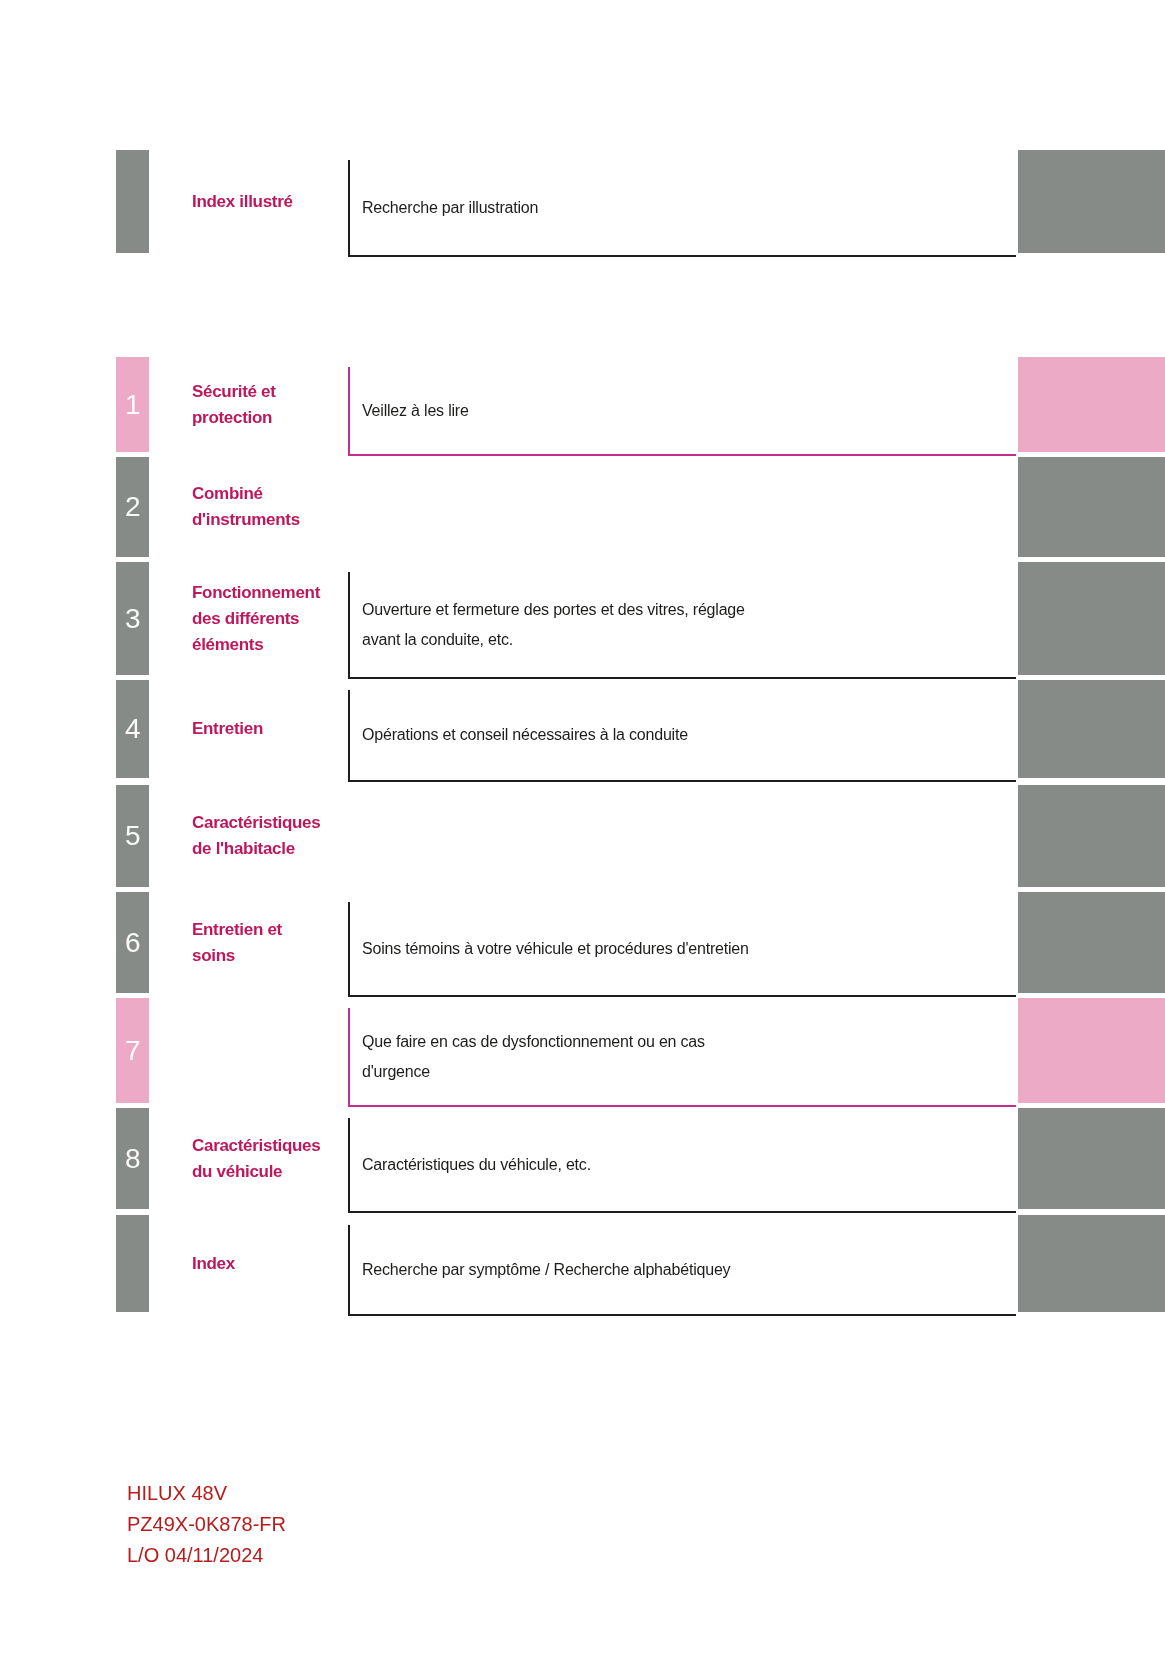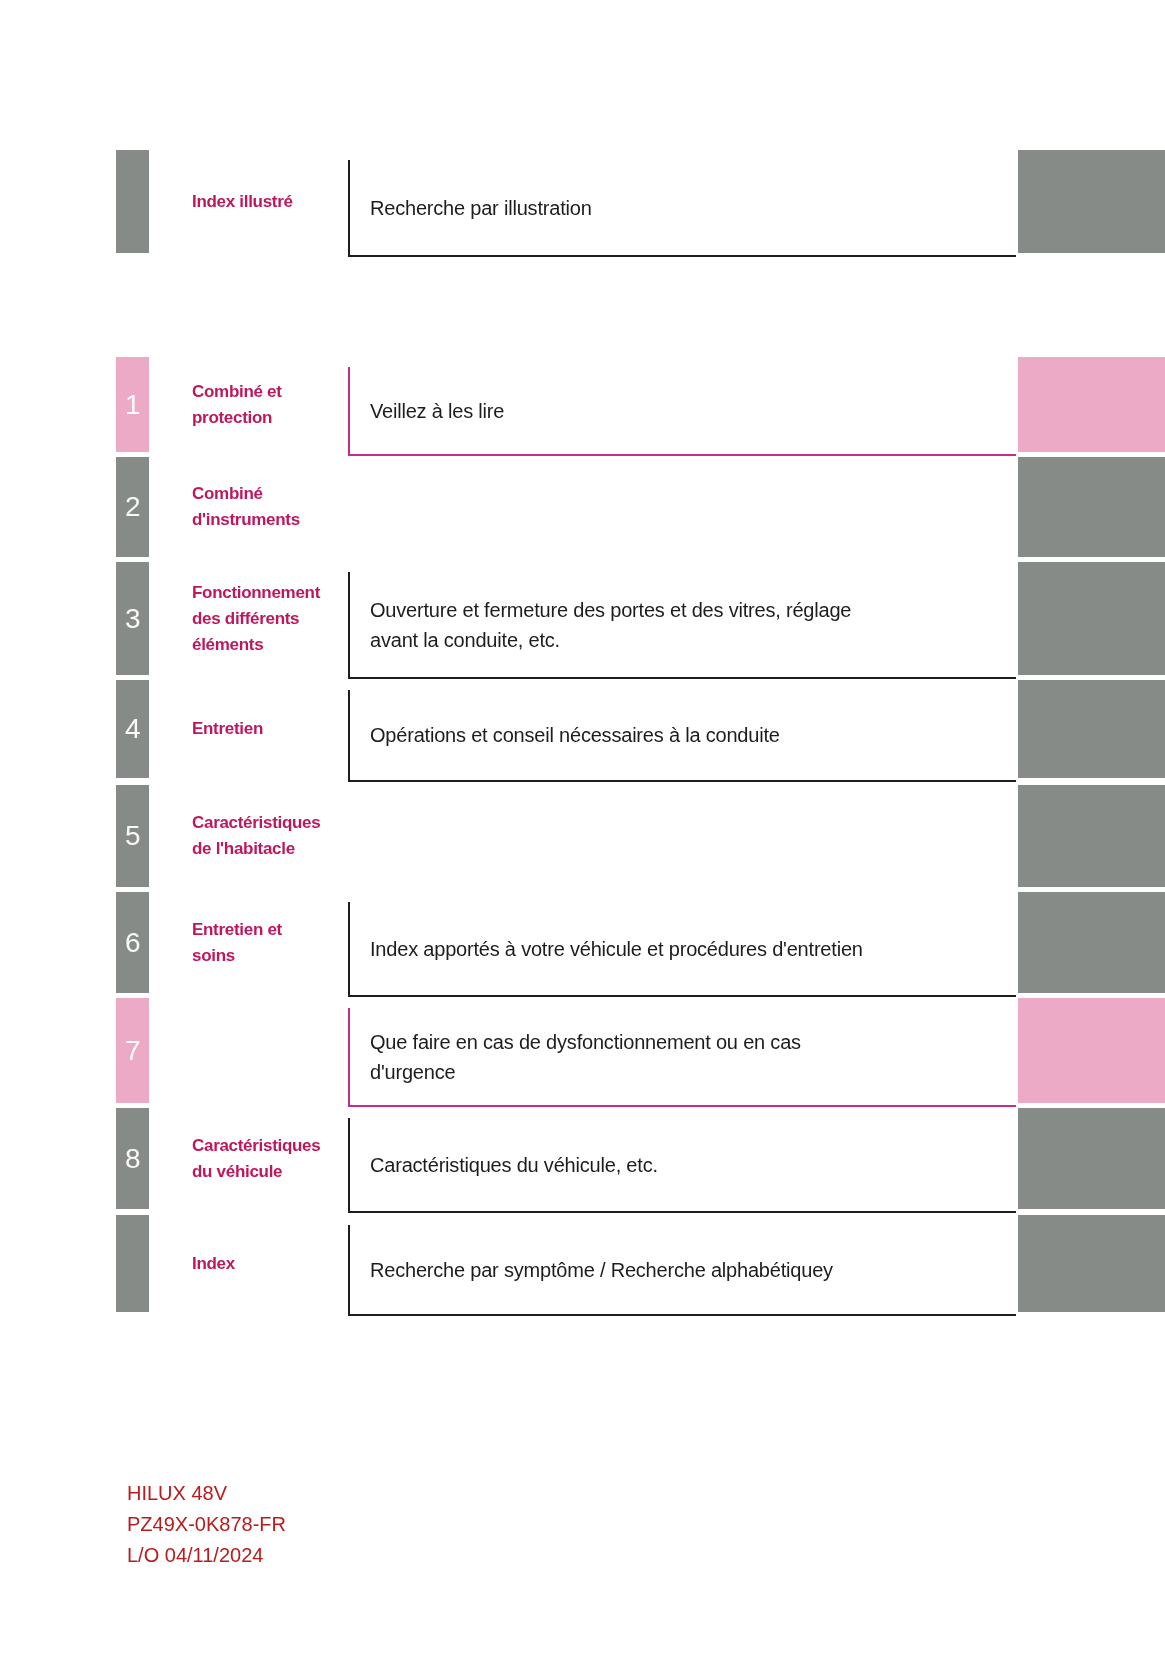--- a/index.html
+++ b/index.html
@@ -32,22 +32,22 @@
     margin-left:36px;
   }
   .box{
     position:absolute;left:348px;top:10px;width:668px;
     border-left:2px solid var(--edge);
     border-bottom:2px solid var(--edge);
     display:flex;align-items:center;
     box-sizing:border-box;
   }
   .desc{
-    padding-left:20px;
-    font-size:20px;line-height:30px;
+    padding-left:12px;
+    font-size:16px;line-height:30px;
     letter-spacing:-0.2px;
     white-space:pre-line;
     color:#1d1d1b;
   }
   .tab-right{
     position:absolute;left:1018px;top:0;bottom:0;width:147px;
   }
   .theme-gray{--tab:var(--c-gray);--edge:var(--c-dark);}
   .theme-pink{--tab:var(--c-pink);--edge:var(--c-pink-border);}
   .tab-left,.tab-right{background:var(--tab);}
@@ -71,21 +71,21 @@
     <div class="box" style="height:97px">
         <span class="desc">Recherche par illustration</span>
       </div>
     <div class="tab-right"></div>
   </div>
 
   <div class="row theme-pink" style="top:357px;height:95px">
     <div class="tab-left">
         <span class="num">1</span>
       </div>
-    <div class="label">Combiné et
+    <div class="label">Sécurité et
 protection</div>
     <div class="box" style="height:89px">
         <span class="desc">Veillez à les lire</span>
       </div>
     <div class="tab-right"></div>
   </div>
 
   <div class="row theme-gray" style="top:457px;height:100px">
     <div class="tab-left">
         <span class="num">2</span>
@@ -129,21 +129,21 @@
     <div class="tab-right"></div>
   </div>
 
   <div class="row theme-gray" style="top:892px;height:101px">
     <div class="tab-left">
         <span class="num">6</span>
       </div>
     <div class="label">Entretien et
 soins</div>
     <div class="box" style="height:95px">
-        <span class="desc">Index apportés à votre véhicule et procédures d'entretien</span>
+        <span class="desc">Soins témoins à votre véhicule et procédures d'entretien</span>
       </div>
     <div class="tab-right"></div>
   </div>
 
   <div class="row theme-pink" style="top:998px;height:105px">
     <div class="tab-left">
         <span class="num">7</span>
       </div>
     <div class="box" style="height:99px">
         <span class="desc">Que faire en cas de dysfonctionnement ou en cas

